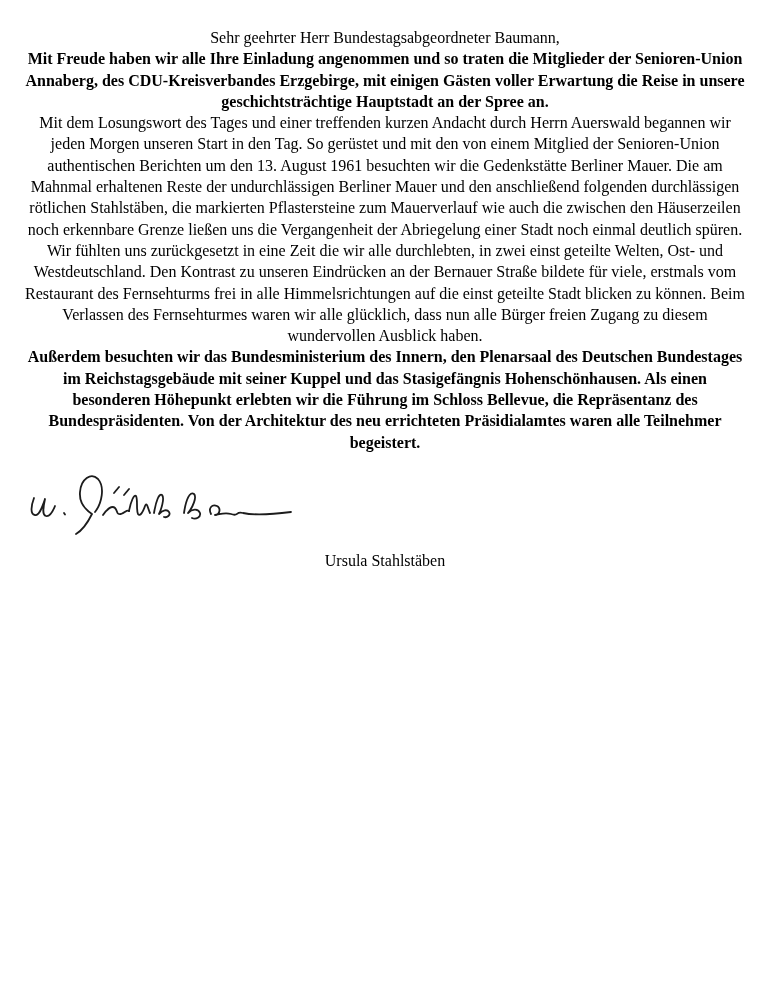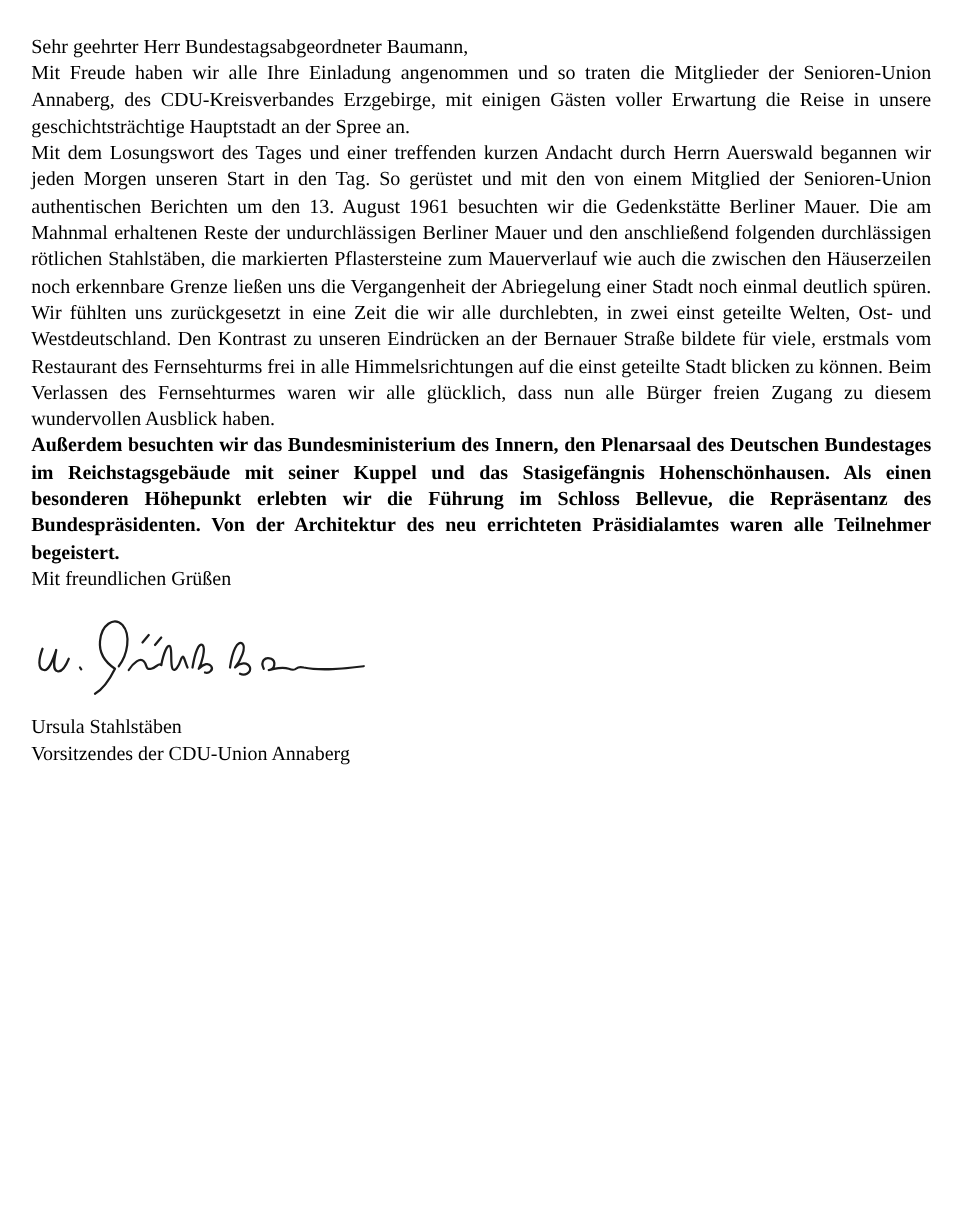--- a/index.html
+++ b/index.html
@@ -18,28 +18,29 @@
     background: #ffffff;
     color: #000000;
     font-family: "Liberation Serif", "DejaVu Serif", serif;
     font-size: 16px;
     line-height: 21.3px;
     overflow: hidden;
   }
   .page p {
     margin: 0;
     padding: 0;
+    text-align: center;
   }
   .para {
     text-align: justify;
     text-justify: inter-word;
   }
   .salutation        { text-align: left; margin-bottom: 36px; }
   .para-1            { margin-bottom: 26px; }
-  .para-2            { margin-bottom: 26px; }
+  .para-2            { margin-bottom: 26px; font-weight: bold; }
   .para-3            { margin-bottom: 29px; }
   .para-4            { margin-bottom: 25px; font-weight: bold; }
   .para-5            { margin-bottom: 25px; }
   .closing           { text-align: left; }
   .signature-block   { margin: 14px 0 11px 0; height: 72px; }
   .signature-block svg { display: block; }
   .sig-name, .sig-title, .sig-date { text-align: left; }
 </style>
 </head>
 <body>
@@ -49,21 +50,20 @@
   <p class="salutation">Sehr geehrter Herr Bundestagsabgeordneter Baumann,</p>
 
 
   <p class="para para-2">Mit Freude haben wir alle Ihre Einladung angenommen und so traten  die Mitglieder der Senioren-Union Annaberg, des CDU-Kreisverbandes Erzgebirge, mit einigen Gästen voller Erwartung die Reise in unsere geschichtsträchtige Hauptstadt an der Spree an.</p>
 
   <p class="para para-3">Mit dem Losungswort des Tages und einer treffenden kurzen Andacht durch Herrn Auerswald begannen wir jeden Morgen unseren Start in den Tag. So gerüstet und mit den von einem Mitglied der Senioren-Union authentischen Berichten um den 13. August 1961 besuchten wir die Gedenkstätte Berliner Mauer. Die am Mahnmal erhaltenen Reste der undurchlässigen Berliner Mauer und den anschließend folgenden durchlässigen rötlichen Stahlstäben, die markierten Pflastersteine zum Mauerverlauf wie auch die zwischen den  Häuserzeilen noch erkennbare Grenze ließen uns die Vergangenheit der Abriegelung einer Stadt noch einmal deutlich spüren. Wir fühlten uns zurückgesetzt in eine Zeit die wir alle durchlebten, in zwei einst geteilte Welten, Ost- und Westdeutschland. Den Kontrast zu unseren Eindrücken an der Bernauer Straße bildete für viele, erstmals vom Restaurant des Fernsehturms frei in alle Himmelsrichtungen auf die einst geteilte Stadt blicken zu können. Beim Verlassen des Fernsehturmes waren wir alle glücklich, dass nun alle Bürger freien Zugang zu diesem wundervollen Ausblick haben.</p>
 
   <p class="para para-4">Außerdem besuchten wir das Bundesministerium des Innern, den Plenarsaal des Deutschen Bundestages im Reichstagsgebäude mit seiner Kuppel und das Stasigefängnis Hohenschönhausen. Als einen besonderen Höhepunkt erlebten wir die Führung im Schloss Bellevue, die Repräsentanz des Bundespräsidenten. Von der Architektur des neu errichteten Präsidialamtes waren alle Teilnehmer begeistert.</p>
 
 
-  <p class="closing">Mit freundlichen Grüßen</p>
 
   <div class="signature-block">
     <svg width="272" height="72" viewBox="0 0 272 72" aria-hidden="true">
       <g fill="none" stroke="#1c1c1c" stroke-width="1.8" stroke-linecap="round" stroke-linejoin="round">
 
         <path d="M9 31 C 6 39, 5 47, 10 48 C 14 49, 17 41, 20 32 C 18 41, 17 48, 21 49 C 25 50, 28 44, 30 39"></path>
 
         <path d="M39 46 L 40 47.5"></path>
 
         <path d="M70 45 C 77 36, 80 20, 73 12 C 66 5, 56 12, 55 25 C 54 36, 61 43, 67 47 C 63 55, 58 63, 51 67"></path>
@@ -79,16 +79,15 @@
 
         <path d="M159 46 C 161 32, 165 24, 169 27 C 172 30, 168 40, 163 46 C 167 42, 173 41, 175 46 C 176 50, 171 53, 167 51"></path>
 
         <path d="M186 47 C 183 41, 187 37, 192 39 C 196 41, 195 48, 190 48 C 196 47, 200 45, 206 47 C 214 50, 210 44, 218 46 C 232 49, 250 47, 266 45"></path>
       </g>
     </svg>
   </div>
 
   <p class="sig-name">Ursula Stahlstäben</p>
 
-  <p class="sig-title">Vorsitzendes der CDU-Union Annaberg</p>
 
 
 </div>
 
 </body></html>

